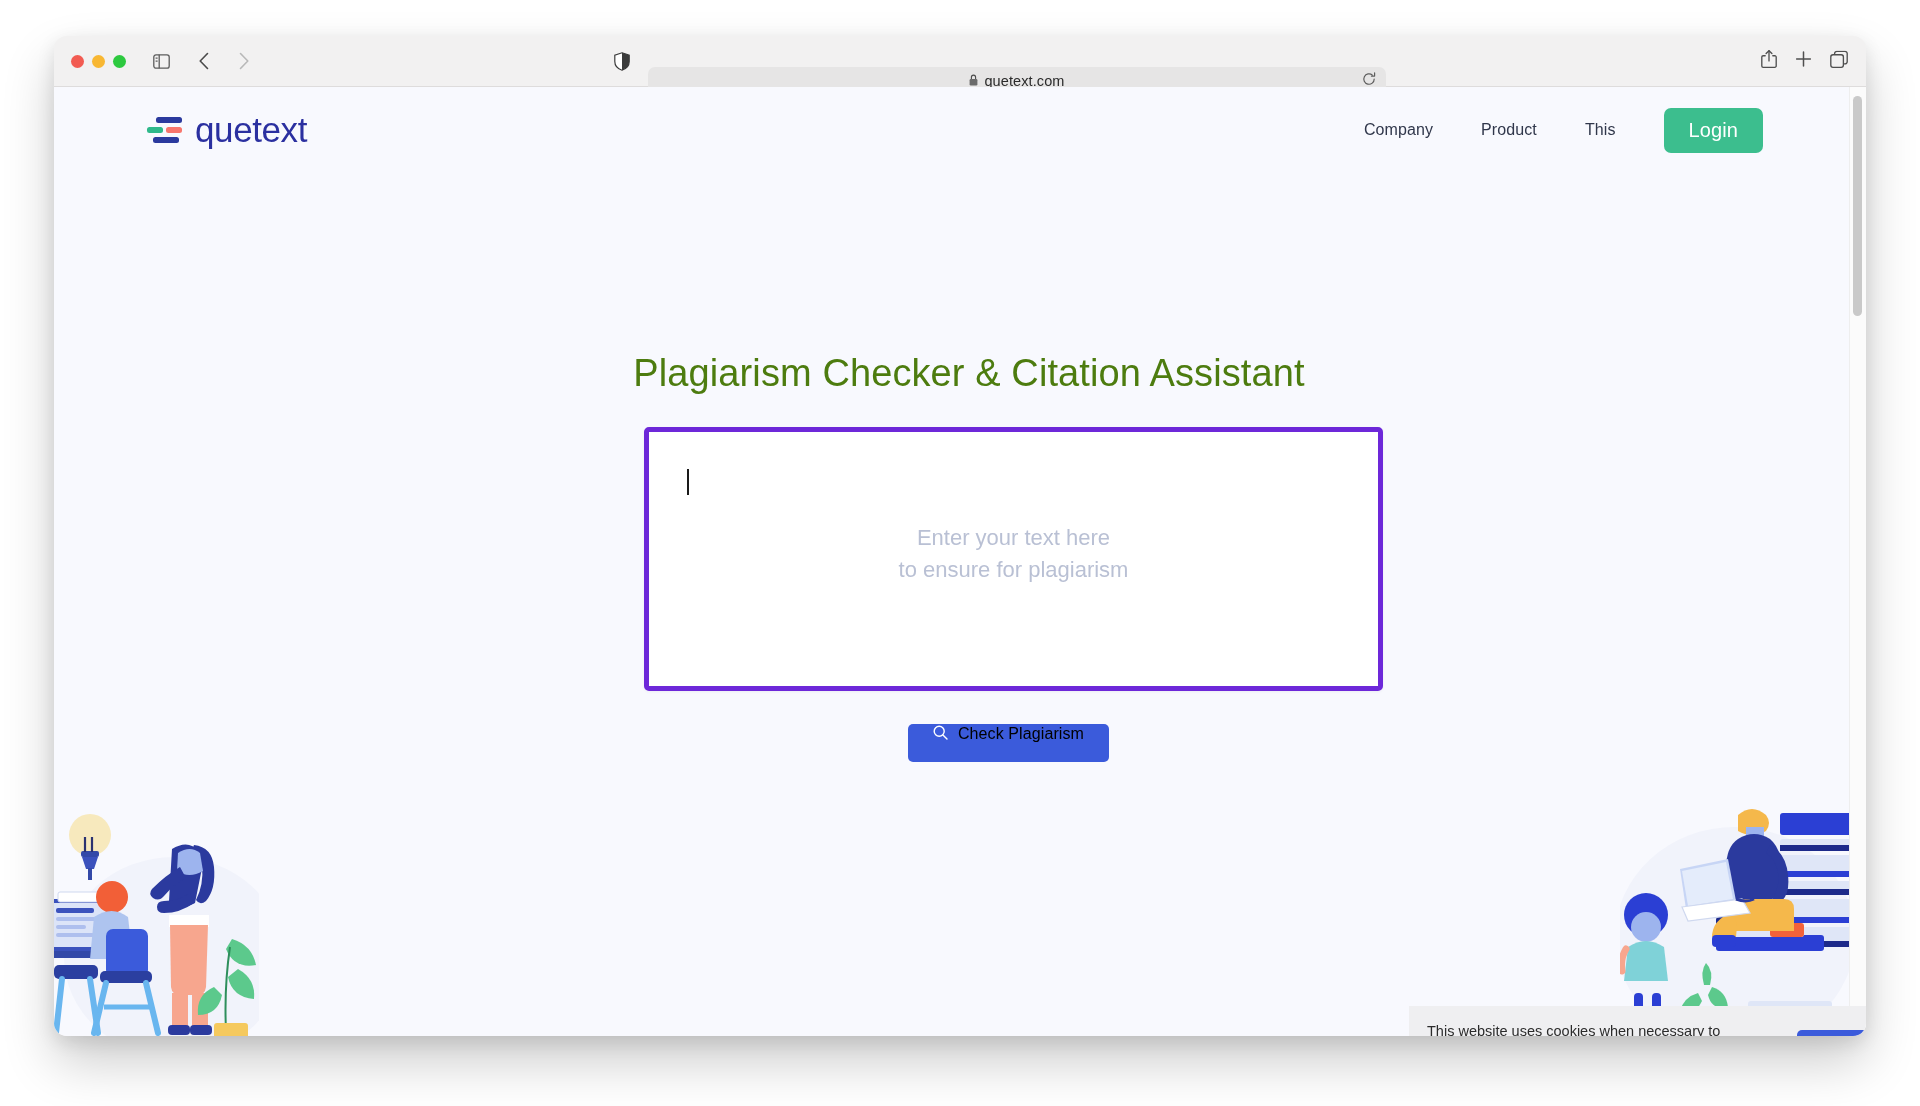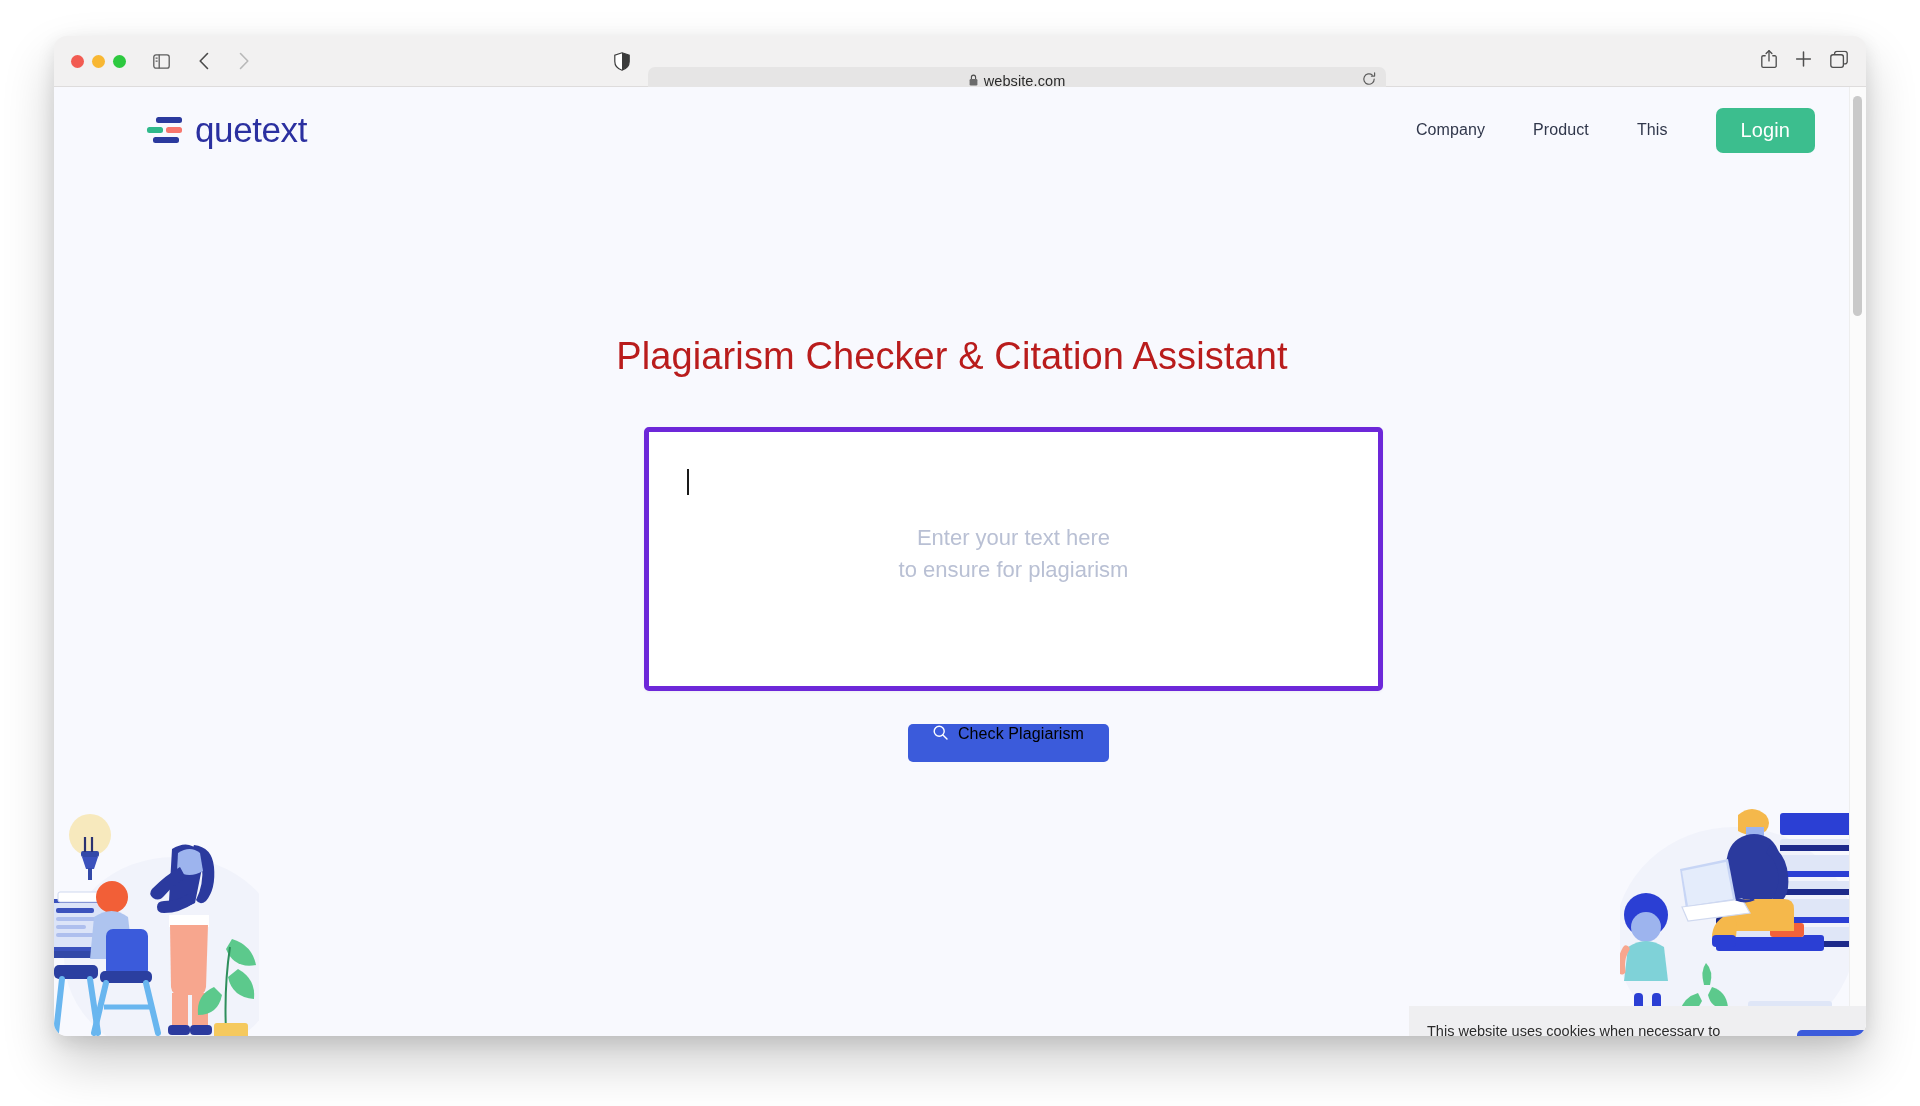--- a/index.html
+++ b/index.html
@@ -158,21 +158,21 @@
   .lbar.b4 { left: 6px;  top: 23px; width: 26px; background: #2b3a9e; }
   #logo-text {
     font-size: 35px;
     color: #2b30a0;
     letter-spacing: -0.4px;
     font-weight: 500;
   }
 
   #site-nav {
     margin-left: auto;
-    margin-right: 43px;
+    margin-right: 95px;
     display: flex;
     align-items: center;
     gap: 48px;
   }
   .nav-link {
     font-size: 16px;
     color: #30374b;
     cursor: pointer;
     letter-spacing: 0.1px;
   }
@@ -189,23 +189,23 @@
   }
 
   
   #page-title {
     position: absolute;
     left: 0; top: 248px;
     width: 1796px;
     text-align: center;
     font-size: 38px;
     font-weight: 400;
-    color: #b91c1c;
+    color: #4d7c0f;
     letter-spacing: 0.1px;
-    margin: 0;
+    margin: 17px;
   }
 
   #text-card {
     position: absolute;
     left: 590px;
     top: 340px;
     width: 729px;
     height: 254px;
     background: #ffffff;
     border: 5px solid #6d28d9;
@@ -333,21 +333,21 @@
         </svg>
       </div>
 
       <div id="address-bar">
         <span>
           <svg width="9" height="12" viewBox="0 0 9 12" fill="none" stroke="#4b4b4b" stroke-width="1.1">
             <rect x="0.6" y="5" width="7.8" height="6.4" rx="1.2" fill="#6b6b6b" stroke="none"></rect>
             <path d="M2.4 5 V3.2 a2.1 2.1 0 0 1 4.2 0 V5"></path>
           </svg>
         </span>
-        <span id="address-text">website.com</span>
+        <span id="address-text">quetext.com</span>
         <span id="reload-icon">
           <svg width="14" height="14" viewBox="0 0 14 14" fill="none" stroke="currentColor" stroke-width="1.2" stroke-linecap="round">
             <path d="M12.2 7 A5.2 5.2 0 1 1 10.4 3.1"></path>
             <polyline points="12.6,0.9 12.6,4.1 9.4,4.1" stroke-linejoin="round"></polyline>
           </svg>
         </span>
       </div>
 
       <div id="toolbar-right">
         <span>

